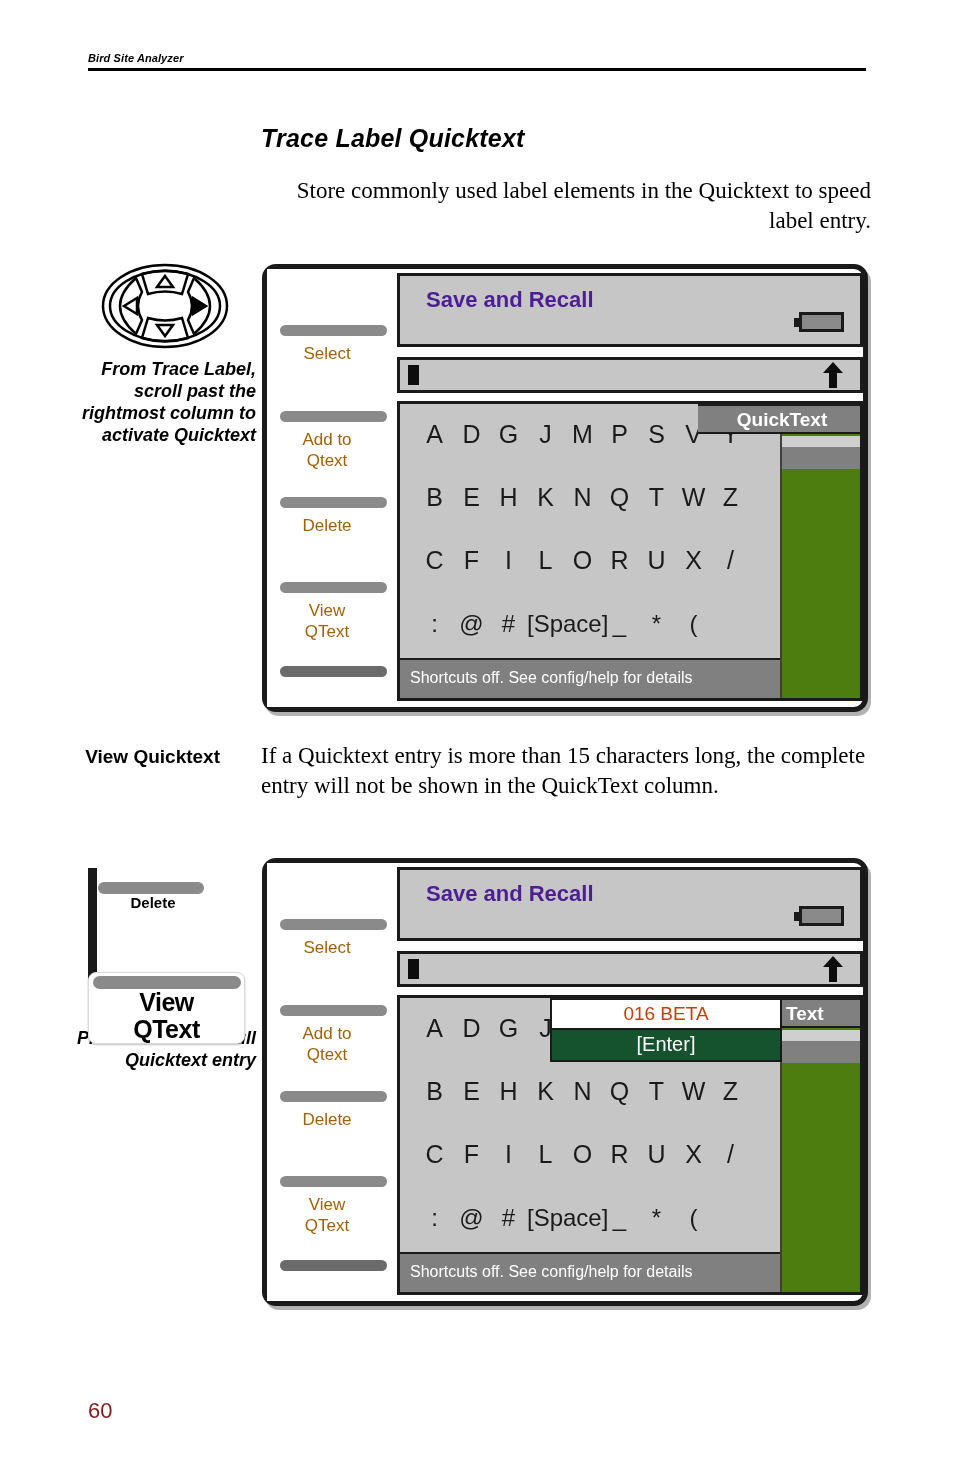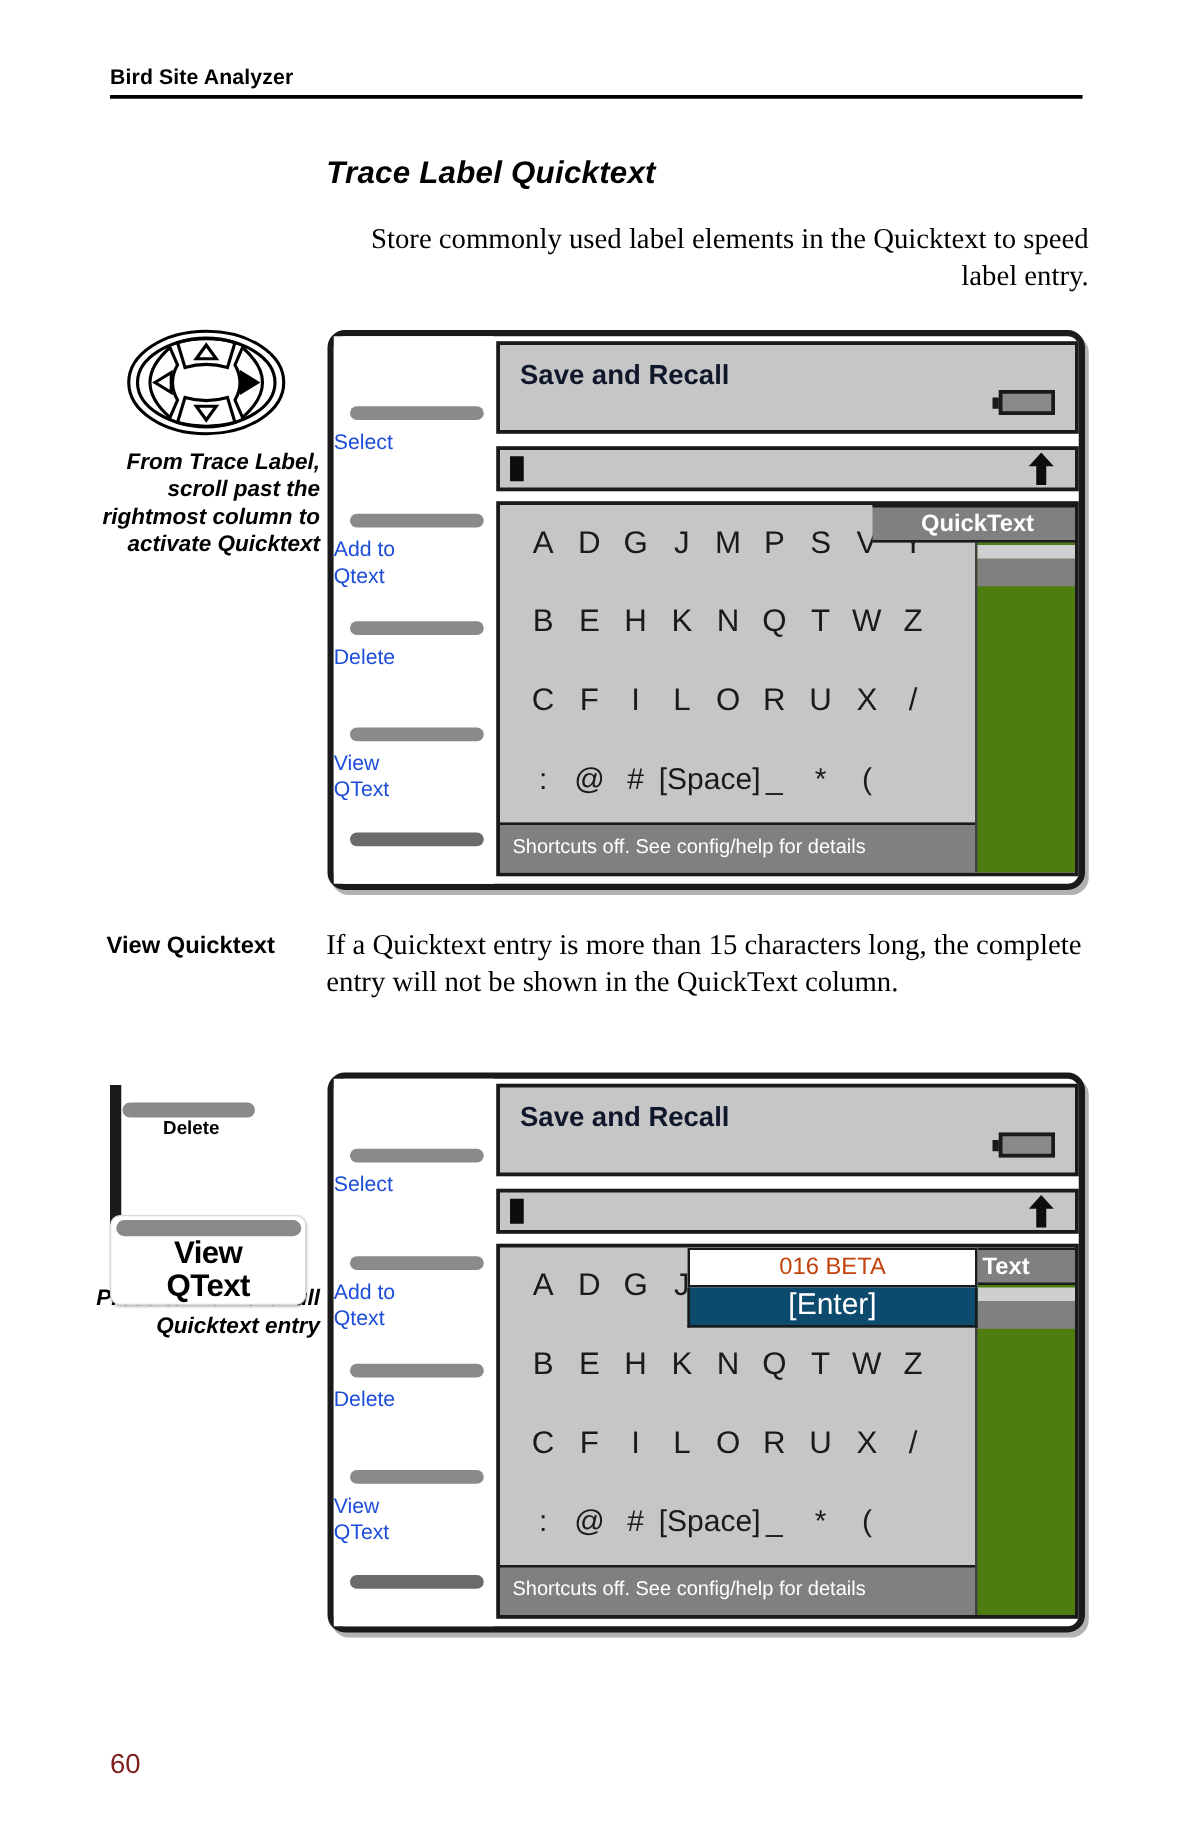--- a/index.html
+++ b/index.html
@@ -18,22 +18,23 @@
 
   
   .page-header {
     position: absolute;
     left: 88px;
     top: 52px;
     width: 778px;
   }
   .page-header .hdr-text {
     font-family: "Liberation Sans", sans-serif;
+    font-style: italic;
     font-weight: bold;
-    font-size: 17px;
+    font-size: 11px;
     letter-spacing: 0.1px;
     color: #000;
     padding-bottom: 4px;
   }
   .page-header .hdr-rule {
     border-bottom: 3px solid #000;
     width: 100%;
   }
 
   
@@ -144,48 +145,49 @@
     background: #fff;
   }
   .sk-row { position: absolute; left: 0; width: 128px; }
   .sk-row .bar {
     width: 107px; height: 11px; margin-left: 13px;
     background: #8a8a8a; border-radius: 6px;
   }
   .sk-row .bar.dark { background: #6b6b6b; }
   .sk-row .lbl {
     margin-top: 7px;
+    text-align: center;
     font-family: "Liberation Sans", sans-serif;
     font-size: 17px;
     line-height: 21px;
-    color: #1d4ed8;
+    color: #a16207;
     padding-right: 8px;
   }
 
   .screen {
     position: absolute;
     left: 128px; top: 0;
     width: 470px; height: 100%;
   }
 
   .titlebar {
     position: absolute;
     left: 2px; top: 4px;
     width: 466px; height: 74px;
     background: #c6c6c6;
     border: 3px solid #1a1a1a;
     box-sizing: border-box;
   }
   .titlebar .title {
     position: absolute;
-    left: 16px; top: 11px;
+    left: 26px; top: 11px;
     font-family: "Liberation Sans", sans-serif;
     font-weight: bold;
     font-size: 22px;
-    color: #0f172a;
+    color: #4c1d95;
   }
   .battery {
     position: absolute;
     right: 16px; bottom: 12px;
     width: 50px; height: 20px;
   }
   .battery .body {
     position: absolute; left: 5px; top: 0;
     width: 45px; height: 20px;
     border: 3px solid #1a1a1a;
@@ -316,26 +318,26 @@
     border: 2px solid #1a1a1a;
     box-sizing: border-box;
     font-family: "Liberation Sans", sans-serif;
     font-size: 19px;
     line-height: 28px;
     text-align: center;
     color: #c2410c;
   }
   .qt-popup .pop-enter {
     height: 32px;
-    background: #0c4a6e;
+    background: #14532d;
     border: 2px solid #1a1a1a;
     border-top: none;
     box-sizing: border-box;
     font-family: "Liberation Sans", sans-serif;
-    font-size: 24px;
+    font-size: 20px;
     line-height: 28px;
     text-align: center;
     color: #ffffff;
   }
 
   .page-number {
     position: absolute;
     left: 88px; top: 1398px;
     font-family: "Liberation Sans", sans-serif;
     font-size: 22px;

